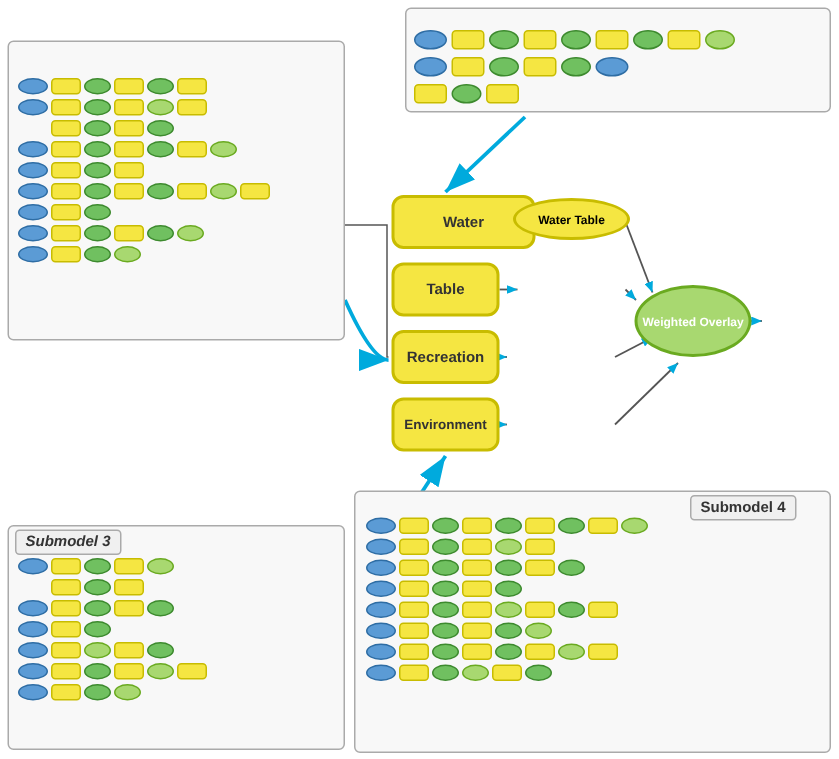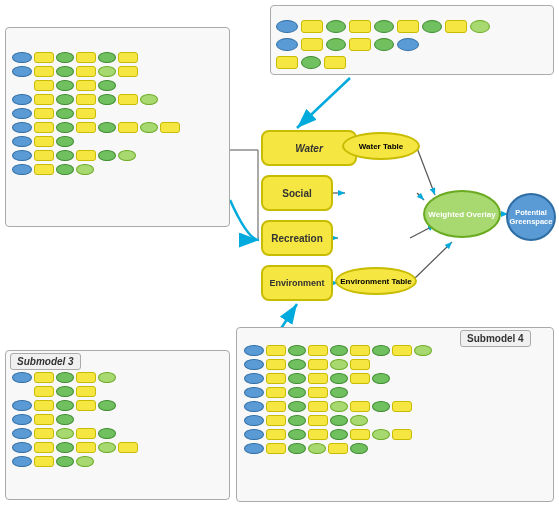--- a/index.html
+++ b/index.html
@@ -372,35 +372,31 @@
     <div style="display:flex; gap:2px; align-items:center;">
       <div class="mn-blue" style="width:20px;height:11px;"></div>
       <div class="mn-yellow" style="width:20px;height:11px;"></div>
       <div class="mn-green" style="width:18px;height:11px;"></div>
       <div class="mn-lightgreen" style="width:18px;height:11px;"></div>
       <div class="mn-yellow" style="width:20px;height:11px;"></div>
       <div class="mn-green" style="width:18px;height:11px;"></div>
     </div>
   </div>
 
-  <div class="main-node-rect" style="left:261px; top:130px; width:96px; height:36px;font-style:italic;">Water</div>
-
-  <div class="main-node-rect" style="left:261px; top:175px; width:72px; height:36px;">Social</div>
+  <div class="main-node-rect" style="left:261px; top:130px; width:96px; height:36px;">Water</div>
+
+  <div class="main-node-rect" style="left:261px; top:175px; width:72px; height:36px;">Table</div>
 
   <div class="main-node-rect" style="left:261px; top:220px; width:72px; height:36px;">Recreation</div>
 
   <div class="main-node-rect" style="left:261px; top:265px; width:72px; height:36px; font-size:9px;">Environment</div>
 
   <div class="main-node-ellipse" style="left:342px; top:132px; width:78px; height:28px;
               background:#f5e642; border:2px solid #c8bc00; border-radius:50%;">Water Table</div>
 
 
 
-  <div class="main-node-ellipse" style="left:335px; top:267px; width:82px; height:28px;
-              background:#f5e642; border:2px solid #c8bc00; border-radius:50%;">Environment Table</div>
 
   <div class="main-node-ellipse" style="left:423px; top:190px; width:78px; height:48px;
               background:#a8d870; border:2px solid #6aaa20; border-radius:50%; color:#fff; font-size:8px;">Weighted Overlay</div>
 
-  <div class="main-node-ellipse" style="left:506px; top:193px; width:50px; height:48px;
-              background:#5b9bd5; border:2px solid #2e6da4; border-radius:50%; color:#fff; font-size:7.5px;">Potential Greenspace</div>
 
 </div>
 
 </body></html>

